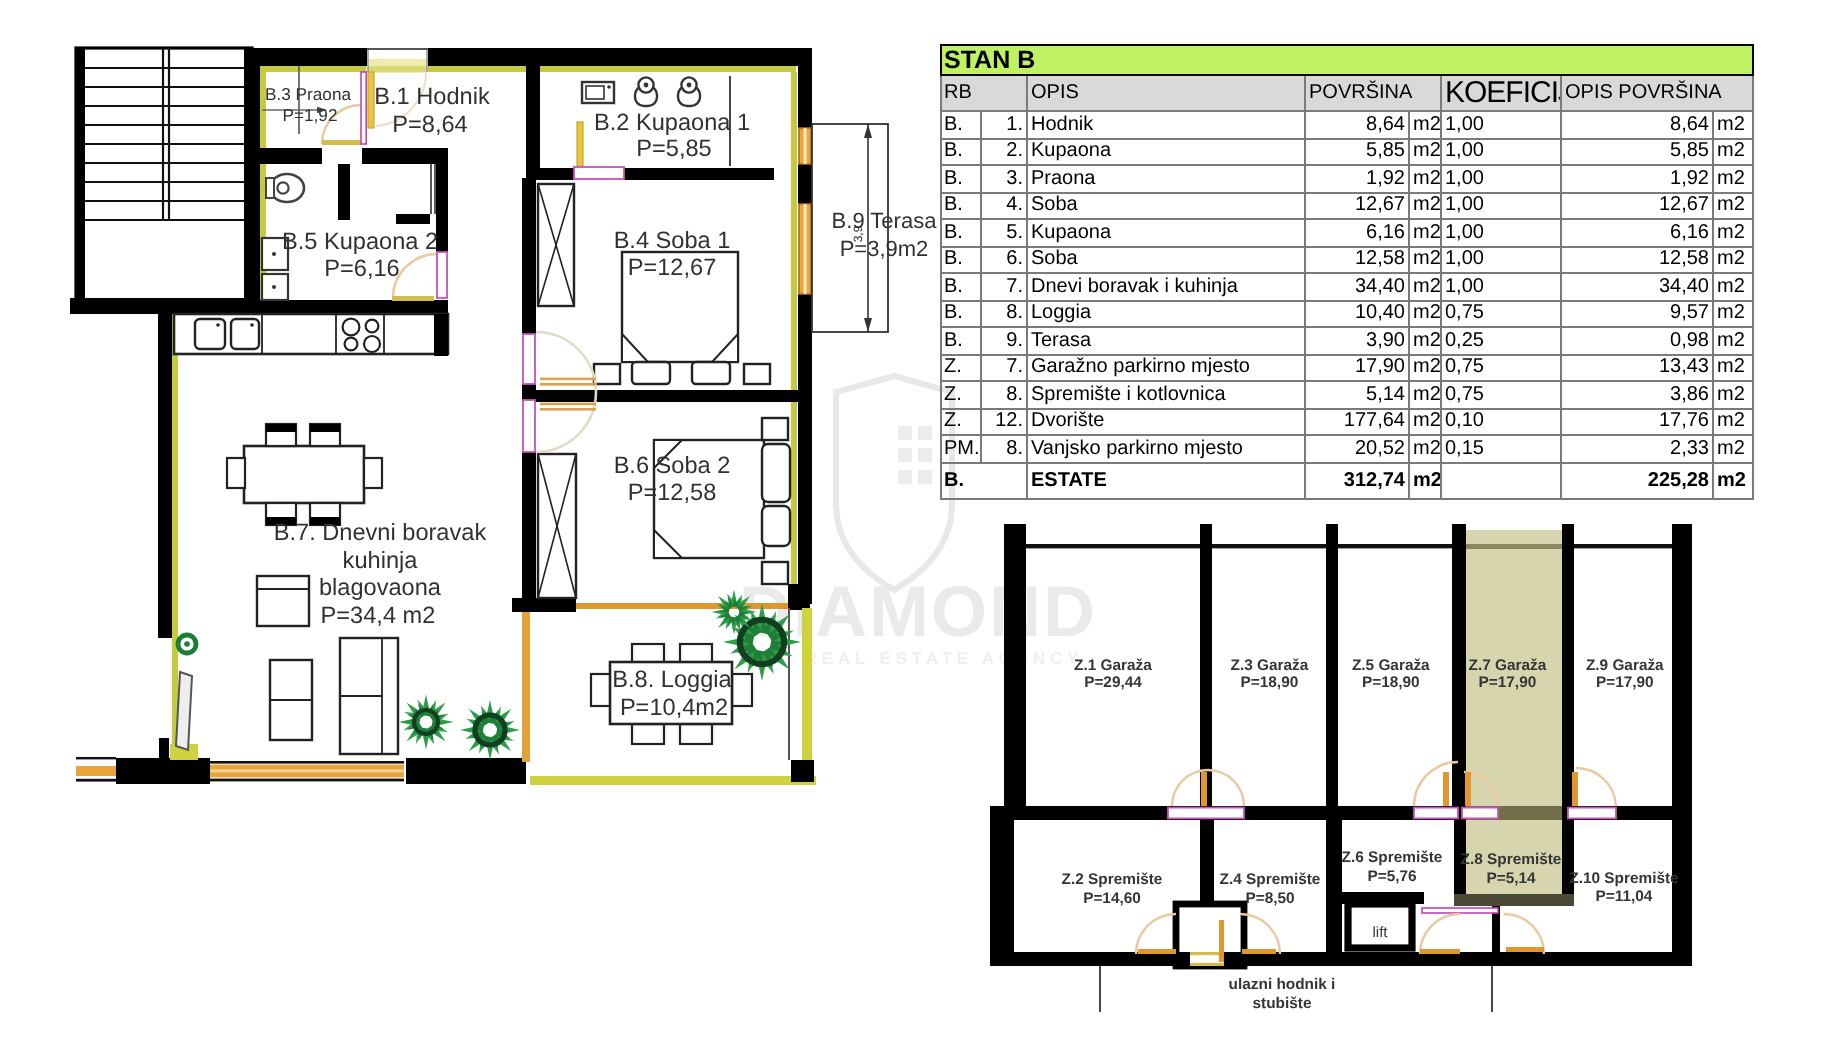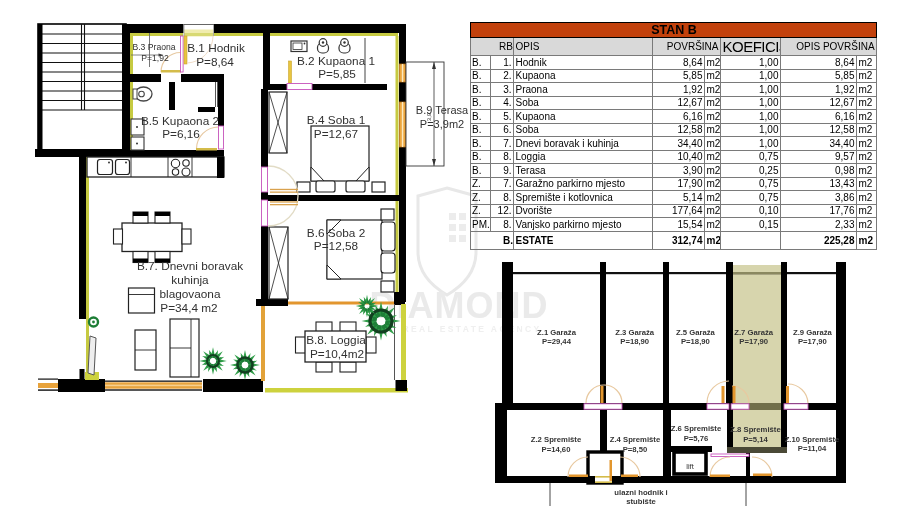--- a/index.html
+++ b/index.html
@@ -2,25 +2,25 @@
 <html><head><meta charset="utf-8">
 <style>
 html,body{margin:0;padding:0;background:#fff}
 *{box-sizing:border-box}
 body{font-family:"Liberation Sans",sans-serif;width:920px;height:521px;overflow:hidden}
 #wrap{position:relative;width:920px;height:521px;background:#fff}
 #plan{position:absolute;left:0;top:0}
 #tbl{position:absolute;left:470px;top:22px;width:406px}
 table{border-collapse:collapse;table-layout:fixed;width:406px;font-family:"Liberation Sans",sans-serif}
 td{padding:0 1.5px;font-size:10px;color:#000;border:0.7px solid #7a7a7a;overflow:hidden;white-space:nowrap}
-tr.h1 td{background:#c2410c;font-weight:bold;font-size:12.5px;text-align:center;height:15px}
+tr.h1 td{background:#bef264;font-weight:bold;font-size:12.5px;text-align:left;height:15px}
 tr.h2 td{background:#d9d9d9;height:15px}
 tr.d td{height:13.5px}
 tr.tot td{font-weight:bold;height:18px;border-top:1.6px solid #000}
-.rt{text-align:right}.ct{text-align:right}
+.rt{text-align:right}.ct{text-align:left}
 td:first-child{padding:0 0 0 1px}
 </style></head>
 <body>
 <div id="wrap">
 <svg id="plan" width="920" height="521" viewBox="0 0 920 521">
 
 <g id="wm">
 <path d="M447 188 L476 196 L476 252 Q476 278 447 295 Q418 278 418 252 L418 196 Z" fill="none" stroke="#e8e8e8" stroke-width="3"></path>
 <g fill="#ececec">
 <rect x="449" y="213" width="7" height="7"></rect>
@@ -543,21 +543,21 @@
             <td class="rt">177,64</td>
             <td>m2</td>
             <td class="ct">0,10</td>
             <td class="rt">17,76</td>
             <td>m2</td>
           </tr>
 <tr class="d">
             <td>PM.</td>
             <td class="rt">8.</td>
             <td>Vanjsko parkirno mjesto</td>
-            <td class="rt">15,54</td>
+            <td class="rt">20,52</td>
             <td>m2</td>
             <td class="ct">0,15</td>
             <td class="rt">2,33</td>
             <td>m2</td>
           </tr>
 <tr class="tot">
             <td colspan="2" class="ct">B.</td>
             <td>ESTATE</td>
             <td class="rt">312,74</td>
             <td>m2</td>

